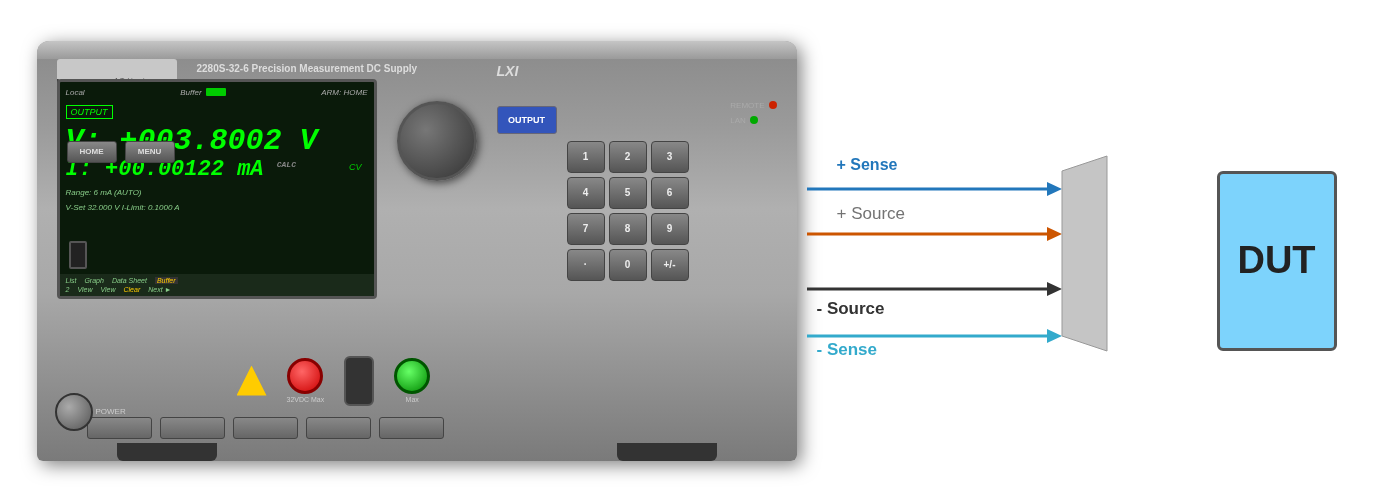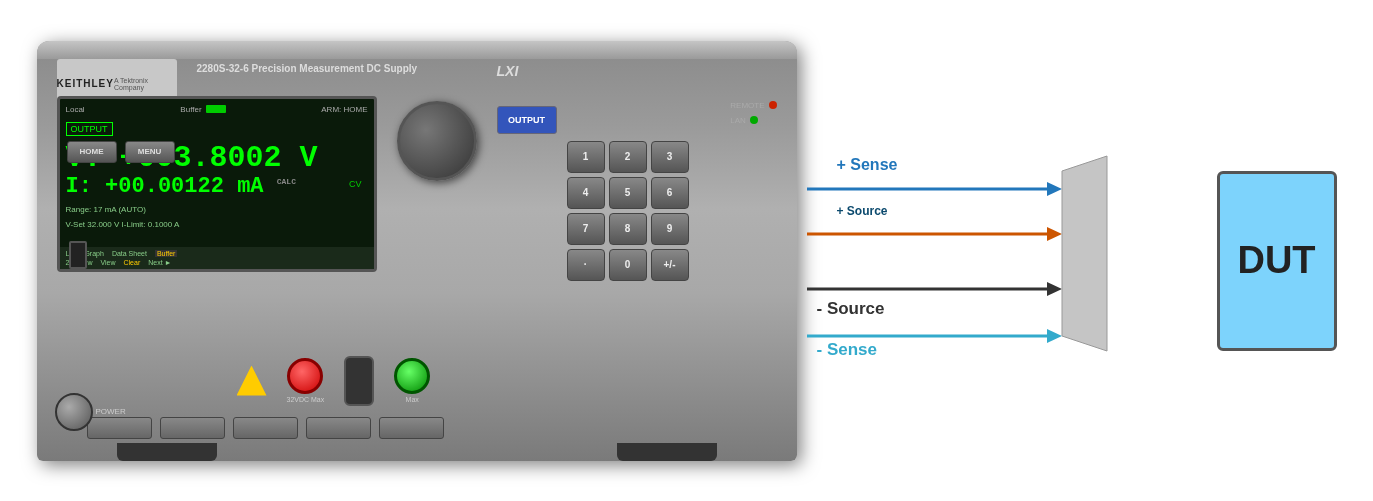--- a/index.html
+++ b/index.html
@@ -86,29 +86,30 @@
       left: 460px;
       font-size: 14px;
       color: #ddd;
       font-style: italic;
       font-weight: bold;
     }
 
     
     .display {
       position: absolute;
-      top: 55px;
+      top: 38px;
       left: 20px;
       width: 320px;
-      height: 176px;
+      height: 220px;
       background: #0a1a0a;
       border: 3px solid #555;
       border-radius: 4px;
       padding: 6px;
       overflow: hidden;
+      font-style: italic;
     }
 
     .display-header {
       display: flex;
       justify-content: space-between;
       align-items: center;
       margin-bottom: 4px;
     }
 
     .display-local {
@@ -541,21 +542,21 @@
         </span>
         <span class="display-arm">ARM: HOME</span>
       </div>
       <div class="display-output-label">OUTPUT</div>
       <div class="display-voltage">V: +003.8002 V</div>
       <div class="display-cv">CV</div>
       <div class="display-current">
         <span>I: +00.00122 mA</span>
         <span class="display-calc">CALC</span>
       </div>
-      <div class="display-range">Range: 17 mA  (AUTO)</div>
+      <div class="display-range">Range: 6 mA  (AUTO)</div>
       <div class="display-range">V-Set 32.000 V   I-Limit: 0.1000 A</div>
       <div class="display-footer">
         <div class="display-tabs">
           <span class="display-tab">List</span>
           <span class="display-tab">Graph</span>
           <span class="display-tab">Data Sheet</span>
           <span class="display-tab active">Buffer</span>
         </div>
         <div class="display-footer-row">
           <span>2</span>
@@ -652,21 +653,21 @@
       <polygon points="240,241 255,248 240,255" fill="#333333"></polygon>
 
       <line x1="0" y1="295" x2="240" y2="295" stroke="#33aacc" stroke-width="3"></line>
       <polygon points="240,288 255,295 240,302" fill="#33aacc"></polygon>
 
       <polygon points="255,130 300,115 300,310 255,295" fill="#c5c5c5" stroke="#999" stroke-width="1"></polygon>
     </svg>
 
     <div class="wire-label label-plus-sense" style="position:absolute;top:115px;left:30px;font-size:16px;font-weight:bold;color:#2277bb;">+ Sense</div>
 
-    <div class="wire-label label-plus-source" style="position:absolute;top:163px;left:30px;font-size:12px;font-weight:bold;color:#0c4a6e;">+ Source</div>
+    <div class="wire-label label-plus-source" style="position:absolute;top:163px;left:30px;font-size:17px;font-weight:normal;color:#737373;">+ Source</div>
 
     <div class="wire-label label-minus-source" style="position:absolute;top:258px;left:10px;font-size:17px;font-weight:bold;color:#333333;">- Source</div>
 
     <div class="wire-label label-minus-sense" style="position:absolute;top:299px;left:10px;font-size:17px;font-weight:bold;color:#33aacc;">- Sense</div>
 
     <div class="dut-box">
       <span class="dut-label">DUT</span>
     </div>
 
   </div>

